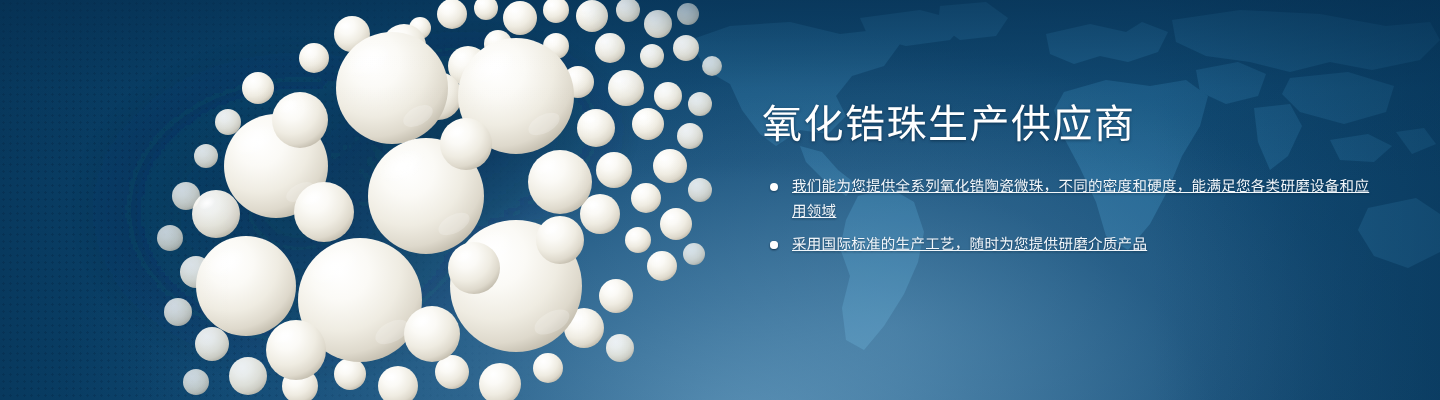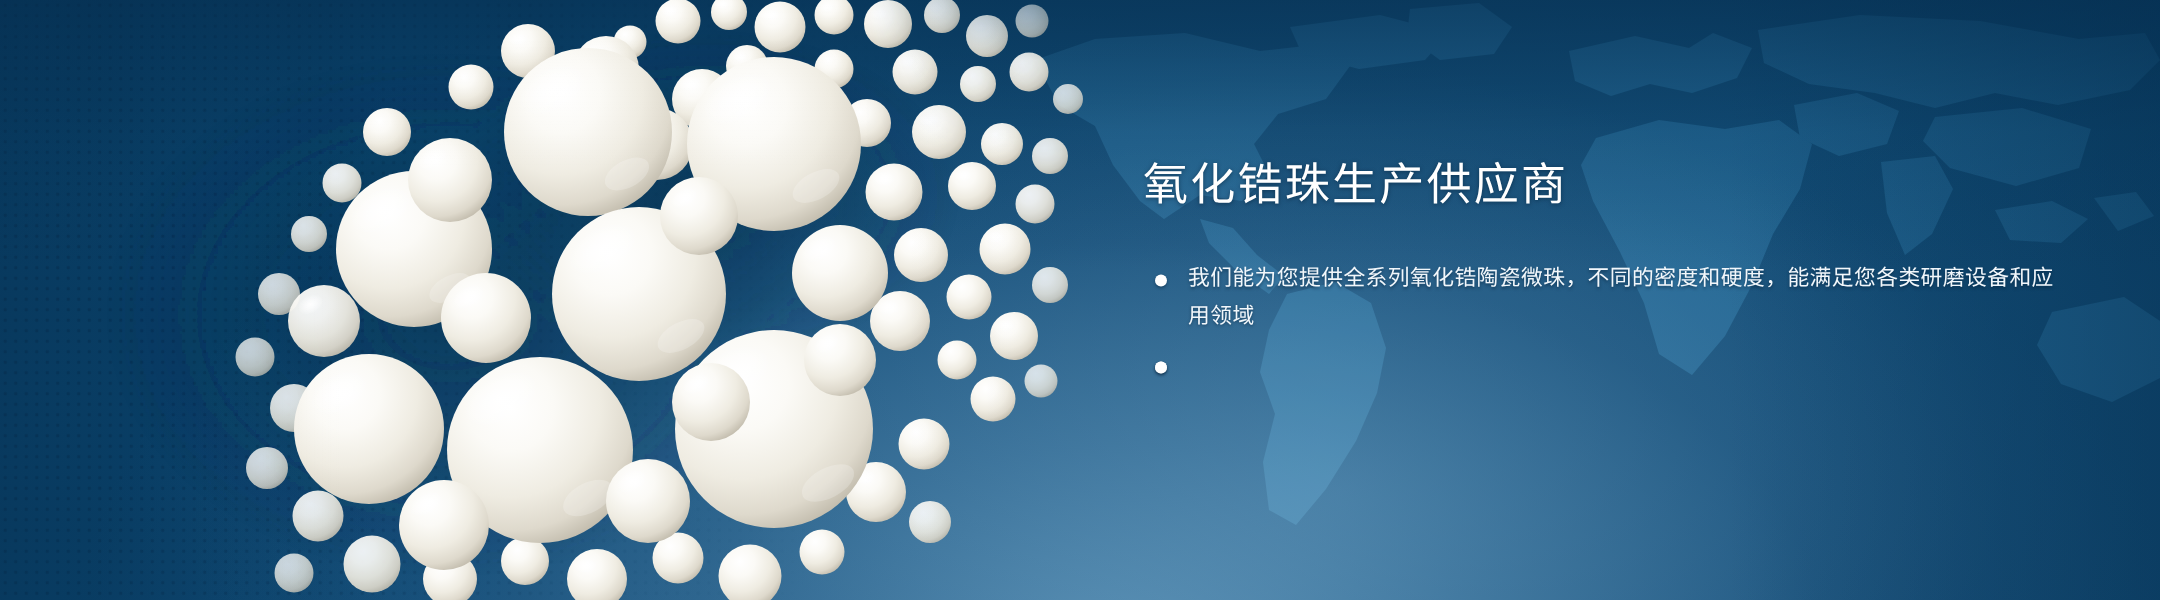--- a/index.html
+++ b/index.html
@@ -87,21 +87,21 @@
 
   
   .copy {
     position: absolute;
     left: 762px;
     top: 104px;
     width: 620px;
   }
   .headline {
     margin: 0;
-    font-size: 30px;
+    font-size: 40px;
     line-height: 40px;
     font-weight: 400;
     color: #ffffff;
     letter-spacing: 1.5px;
     text-shadow: 0 1px 3px rgba(2,28,50,0.55);
     white-space: nowrap;
   }
   .bullets {
     list-style: none;
     margin: 30px 0 0 0;
@@ -109,20 +109,21 @@
   }
   .bullets li {
     position: relative;
     padding-left: 30px;
     margin-bottom: 8px;
     color: #f2f7fb;
     font-size: 14.5px;
     line-height: 25px;
     letter-spacing: 0.3px;
     text-shadow: 0 1px 2px rgba(2,28,50,0.5);
+    text-decoration: underline;
   }
   .bullets li:last-child { margin-bottom: 0; }
   .dot {
     position: absolute;
     left: 8px;
     top: 9px;
     width: 8px;
     height: 8px;
     border-radius: 50%;
     background: #ffffff;
@@ -380,17 +381,18 @@
     <ul class="bullets">
       <li>
         <span class="dot"></span>
         <span>我们能为您提供全系列氧化锆陶瓷微珠，不同的密度和硬度，能满足您各类研磨设备和应用领域</span>
       </li>
       <li>
         <span class="dot"></span>
       </li>
       <li>
         <span class="dot"></span>
+        <span>采用国际标准的生产工艺，随时为您提供研磨介质产品</span>
       </li>
     </ul>
   </div>
 
 </div>
 
 </body></html>

